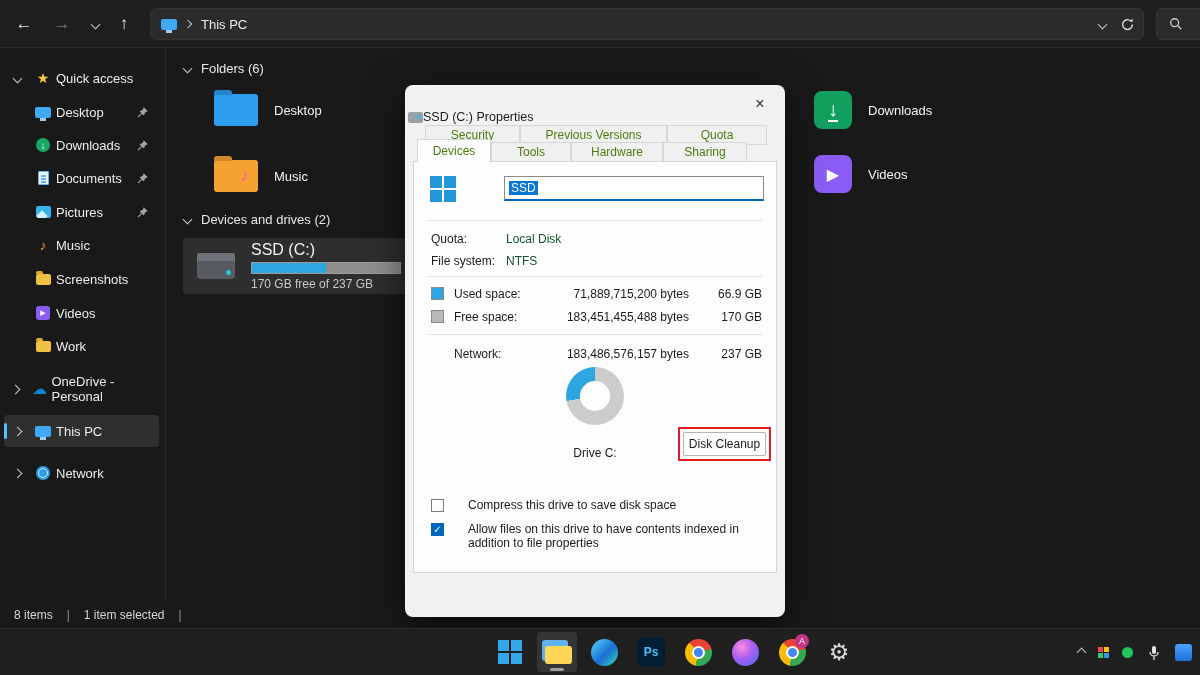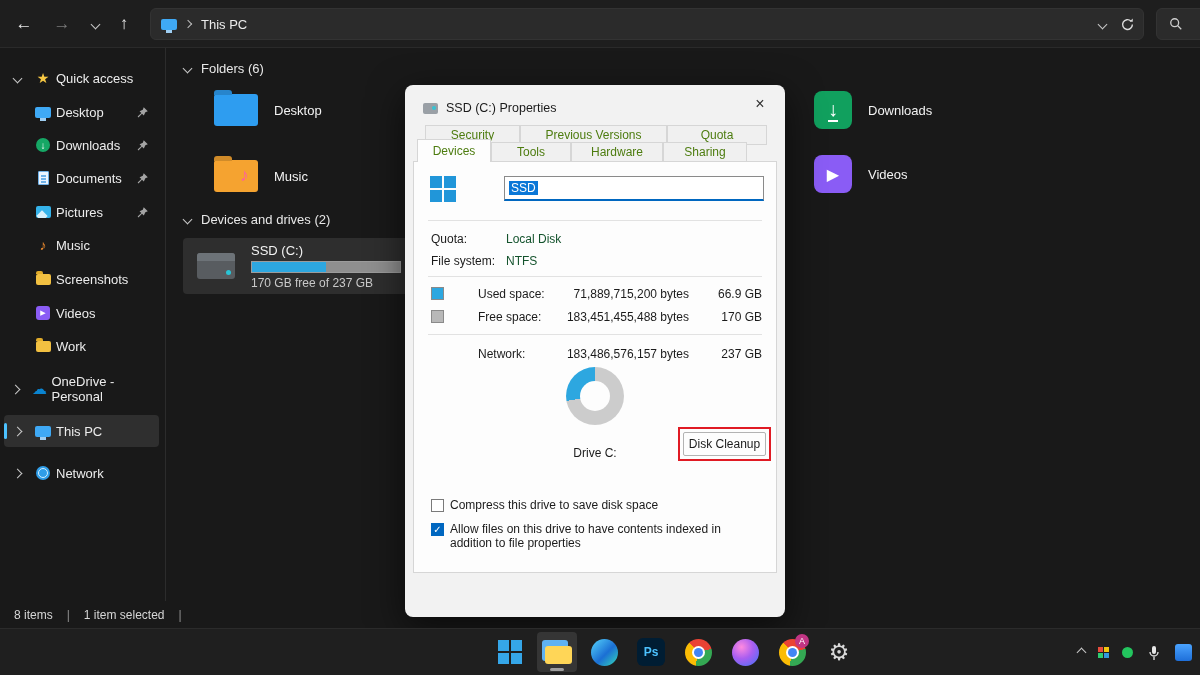--- a/index.html
+++ b/index.html
@@ -62,29 +62,29 @@
   .sq-app { width:38px; height:38px; border-radius:8px; display:flex; align-items:center; justify-content:center; color:#fff; }
   .sq-dl { background:#11a05e; font-size:20px; font-weight:bold; }
   .sq-dl span { border-bottom:2.5px solid #fff; line-height:1.05; }
   .sq-vid { background:#8a5cf5; font-size:16px; }
 
   .drive-tile { position:absolute; left:183px; top:238px; width:228px; height:56px; background:#2e2e2e; border-radius:4px; display:flex; align-items:center; }
   .drive-icon { width:38px; height:26px; margin:0 16px 0 14px; background:#585c60; border-radius:3px; position:relative; }
   .drive-icon::before { content:""; position:absolute; left:0; top:0; width:100%; height:8px; background:#6d7378; border-radius:3px 3px 0 0; }
   .drive-icon::after { content:""; position:absolute; right:4px; bottom:4px; width:5px; height:5px; border-radius:50%; background:#29c5d6; }
   .drive-info { display:flex; flex-direction:column; gap:3px; }
-  .drive-name { font-size:13px; color:#f2f2f2; }
+  .drive-name { font-size:16px; color:#f2f2f2; }
   .bar { width:150px; height:12px; background:#8f8f8f; border:1px solid #9c9c9c; }
   .fill { height:100%; background:#2da7e0; }
   .drive-free { font-size:12px; color:#c9c9c9; }
 
   
   .dialog { position:absolute; left:405px; top:85px; width:380px; height:532px; background:#f2f2f2; border-radius:8px;
             box-shadow:0 10px 36px rgba(0,0,0,.6); color:#1b1b1b; font-size:12px; }
-  .titlebar { position:absolute; top:4px; left:0; right:0; height:38px; display:flex; align-items:center; padding-left:18px; gap:8px; }
+  .titlebar { position:absolute; top:13px; left:0; right:0; height:38px; display:flex; align-items:center; padding-left:3px; }
   .title-drive-ico { width:15px; height:11px; background:#9aa0a6; border-radius:2px; position:relative; }
   .title-drive-ico::after { content:""; position:absolute; right:2px; top:3px; width:4px; height:4px; border-radius:50%; background:#36c3d4; }
   .dlg-title { font-size:12.5px; color:#1b1b1b; }
   .close-btn { position:absolute; right:6px; top:4px; width:38px; height:30px; display:flex; align-items:center; justify-content:center;
                font-size:16px; color:#333; border-radius:5px; }
   .tab { position:absolute; height:20px; background:#f0f0f0; border:1px solid #d6d6d6; display:flex; align-items:center; justify-content:center;
          font-size:12px; color:#4d7c0f; }
   .tab.active { background:#fdfdfd; border-bottom:none; z-index:3; }
   .page { position:absolute; left:8px; top:76px; width:364px; height:412px; background:#fdfdfd; border:1px solid #d6d6d6; z-index:2; }
   .win-flag { position:absolute; left:16px; top:14px; display:grid; grid-template-columns:12px 12px; grid-template-rows:12px 12px; gap:2px; }
@@ -92,31 +92,31 @@
   .name-input { position:absolute; left:90px; top:14px; width:260px; height:25px; background:#fff; border:1px solid #8a8a8a;
                 border-bottom:2px solid #0067c0; display:flex; align-items:center; padding-left:4px; }
   .name-input .sel { background:#0a77d7; color:#fff; padding:0 2px; }
   .hline { position:absolute; left:14px; right:14px; height:1px; background:#e2e2e2; }
   .kv-label { position:absolute; left:17px; color:#1b1b1b; }
   .kv-value { position:absolute; left:92px; color:#14532d; }
   .space-row { position:absolute; left:17px; right:12px; height:16px; }
   .swatch { position:absolute; left:0; top:1px; width:13px; height:13px; border:1px solid #8a8a8a; }
   .swatch.used { background:#2da7e0; }
   .swatch.free { background:#b8b8b8; }
-  .space-row .lbl { position:absolute; left:23px; top:1px;margin-left:24px; }
+  .space-row .lbl { position:absolute; left:23px; top:1px; }
   .space-row .bytes { position:absolute; right:75px; top:1px; }
   .space-row .gb { position:absolute; right:2px; top:1px; }
   .donut { position:absolute; left:152px; top:205px; width:58px; height:58px; border-radius:50%; }
   .donut::after { content:""; position:absolute; inset:14px; background:#fdfdfd; border-radius:50%; }
   .drive-c { position:absolute; left:132px; top:284px; width:98px; text-align:center; }
   .red-outline { position:absolute; left:264px; top:265px; width:93px; height:34px; border:2px solid #e01b24; }
   .dlg-btn { background:#fdfdfd; border:1px solid #b3b3b3; border-radius:2px; font-size:12px; color:#1b1b1b;
              display:flex; align-items:center; justify-content:center; font-family:"Liberation Sans", sans-serif; }
   .cleanup-btn { position:absolute; left:269px; top:270px; width:83px; height:24px; }
-  .cb-row { position:absolute; left:17px; right:14px; display:flex; gap:6px; }
+  .cb-row { position:absolute; left:17px; right:14px; display:flex; gap:24px; }
   .cb { width:13px; height:13px; background:#fff; border:1px solid #7a7a7a; flex:none; margin-top:1px;
         display:flex; align-items:center; justify-content:center; font-size:10px; color:#fff; }
   .cb.checked { background:#0067c0; border-color:#0067c0; }
   .dlg-footer { position:absolute; left:0; right:0; bottom:0; height:46px; }
   .foot-btn { position:absolute; top:11px; width:78px; height:24px; }
   .foot-btn.ok { left:125px; border:1px solid #0067c0; box-shadow:0 0 0 1px #0067c0 inset; }
   .foot-btn.cancel { left:212px; }
   .foot-btn.apply { left:298px; background:#ececec; color:#9a9a9a; border-color:#cfcfcf; }
 
   

